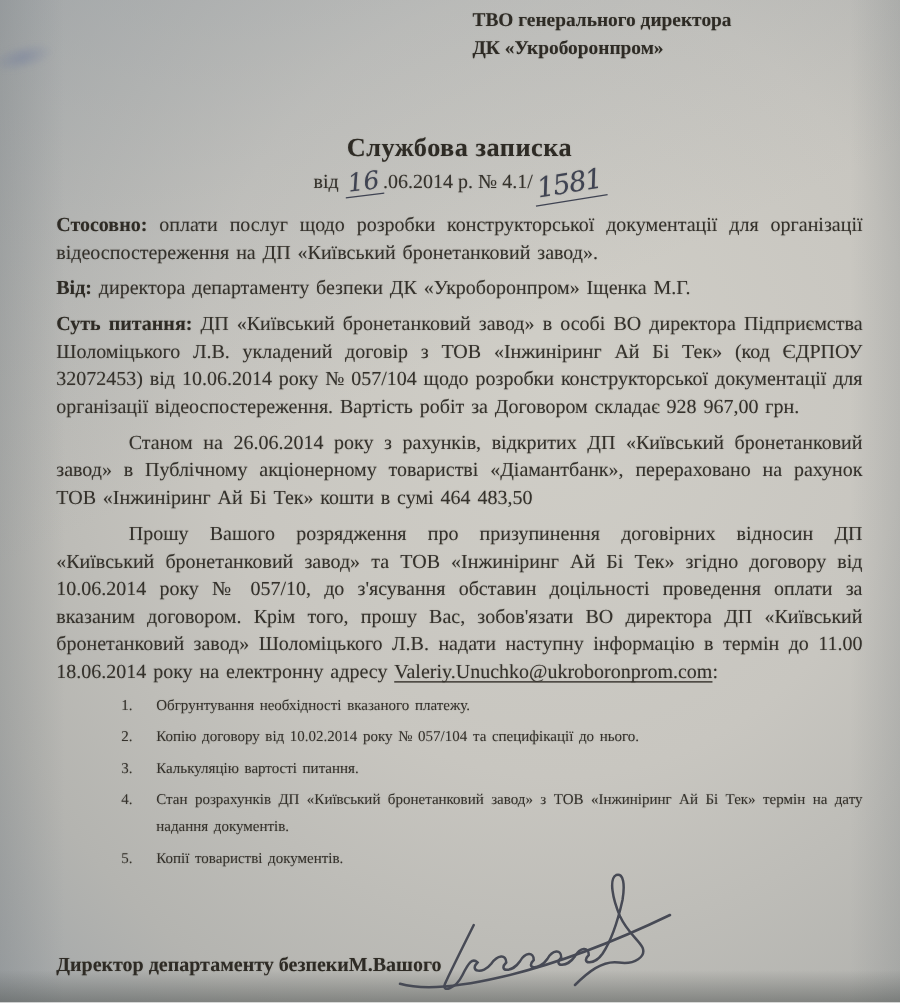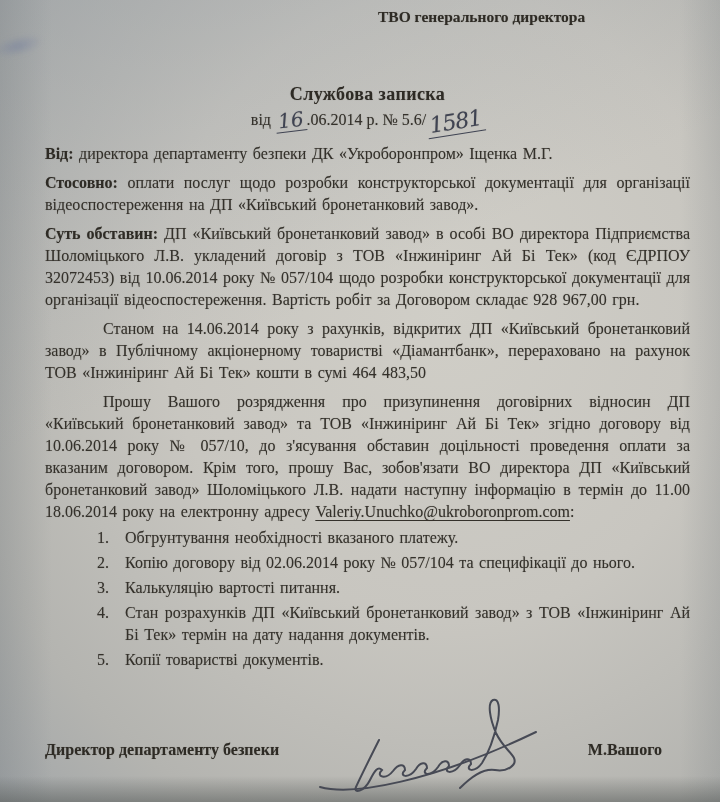--- a/index.html
+++ b/index.html
@@ -13,90 +13,91 @@
       linear-gradient(to top, rgba(86,90,88,0.55), rgba(86,90,88,0) 26px),
       linear-gradient(to right, rgba(118,124,128,0.30), rgba(118,124,128,0) 52px),
       linear-gradient(to left, rgba(118,124,128,0.22), rgba(118,124,128,0) 40px),
       linear-gradient(155deg, rgba(146,154,162,0.45) 0%, rgba(146,154,162,0.18) 22%, rgba(146,154,162,0) 40%),
       radial-gradient(ellipse at 62% 38%, #d0cec7 0%, #c8c6c0 45%, #b4b4b0 80%, #a2a6a8 100%);
   }
   .page{position:absolute;inset:0;padding:6px 30px 0 45px;box-sizing:border-box;}
   .txt{text-shadow:0 0 1px rgba(60,56,50,0.35);}
   .b{font-weight:bold;color:#2e2b25;}
   .recipient{margin-left:333px;font-weight:bold;font-size:15.5px;line-height:22px;color:#2e2b25;}
-  .title{ text-align:center;margin-top:56px;font-weight:bold;font-size:18px;letter-spacing:0.4px;color:#2e2b25;}
+  .title{ text-align:center;margin-top:56px;font-weight:bold;font-size:21px;letter-spacing:0.4px;color:#2e2b25;}
   .dateline{text-align:center;margin-top:2px;font-size:16px;height:30px;color:#34312b;}
   .hand{
     display:inline-block;
     font-family:"DejaVu Serif", serif;
     font-style:italic;
     color:#3f4352;
     border-bottom:1.6px solid #3f4352;
     line-height:1;
     padding:0 3px 1px 3px;
   }
   .hand-day{font-size:20px;transform:rotate(-7deg) translateY(2px);}
   .hand-num{font-size:22px;transform:rotate(-9deg) translateY(4px);letter-spacing:-1px;}
   .para{margin:6px 0 0 0;font-size:16px;line-height:22px;text-align:justify;word-spacing:1.5px;}
   .mt{margin-top:7px;}
   .indent{text-indent:58px;}
   .email{text-decoration:underline;text-underline-offset:3px;font-family:Liberation Serif, serif;}
-  ol.docs{margin:4px 0 0 50px;padding:0;list-style:none;counter-reset:item;font-size:16px;}
+  ol.docs{margin:4px 0 0 50px;padding:0;list-style:none;counter-reset:item;font-size:12px;}
   ol.docs li{counter-increment:item;position:relative;padding-left:30px;margin-bottom:3px;line-height:22px;text-align:justify;word-spacing:1.5px;}
   ol.docs li::before{content:counter(item) ".";position:absolute;left:2px;}
-  .footer{position:absolute;left:45px;right:58px;top:741px;display:flex;justify-content:space-between;align-items:flex-start;font-size:16px;}
+  .footer{position:absolute;left:45px;right:58px;top:764px;display:flex;align-items:flex-start;font-size:16px;}
   .signature{position:absolute;left:312px;top:686px;}
   .smudge{position:absolute;left:-8px;top:36px;width:52px;height:20px;
     background:radial-gradient(ellipse,rgba(88,104,152,0.32),transparent 70%);
     filter:blur(2px);transform:rotate(-14deg);}
 </style>
 </head>
 <body>
 
 <div class="photo txt">
   <div class="page">
 
     <div class="smudge"></div>
 
     <div class="recipient">
       <div>ТВО генерального директора</div>
+      <div>ДК «Укроборонпром»</div>
     </div>
 
     <div class="title">Службова записка</div>
 
     <div class="dateline">
       <span>від</span>
-      <span class="hand hand-day">16</span><span>.06.2014 р. № 5.6/</span><span class="hand hand-num">1581</span>
+      <span class="hand hand-day">16</span><span>.06.2014 р. № 4.1/</span><span class="hand hand-num">1581</span>
     </div>
+
+    <p class="para mt">
+      <span class="b">Стосовно:</span>
+      <span>оплати послуг щодо розробки конструкторської документації для організації відеоспостереження на ДП «Київський бронетанковий завод».</span>
+    </p>
 
     <p class="para">
       <span class="b">Від:</span>
       <span>директора департаменту безпеки ДК «Укроборонпром» Іщенка М.Г.</span>
     </p>
 
     <p class="para mt">
-      <span class="b">Стосовно:</span>
-      <span>оплати послуг щодо розробки конструкторської документації для організації відеоспостереження на ДП «Київський бронетанковий завод».</span>
-    </p>
-
-    <p class="para mt">
-      <span class="b">Суть обставин:</span>
+      <span class="b">Суть питання:</span>
       <span>ДП «Київський бронетанковий завод» в особі ВО директора Підприємства Шоломіцького Л.В. укладений договір з ТОВ «Інжиніринг Ай Бі Тек» (код ЄДРПОУ 32072453) від 10.06.2014 року № 057/104 щодо розробки конструкторської документації для організації відеоспостереження. Вартість робіт за Договором складає 928 967,00 грн.</span>
     </p>
 
-    <p class="para mt indent">Станом на 14.06.2014 року з рахунків, відкритих ДП «Київський бронетанковий завод» в Публічному акціонерному товаристві «Діамантбанк», перераховано на рахунок ТОВ «Інжиніринг Ай Бі Тек» кошти в сумі  464 483,50</p>
+    <p class="para mt indent">Станом на 26.06.2014 року з рахунків, відкритих ДП «Київський бронетанковий завод» в Публічному акціонерному товаристві «Діамантбанк», перераховано на рахунок ТОВ «Інжиніринг Ай Бі Тек» кошти в сумі  464 483,50</p>
 
     <p class="para mt indent">
       <span>Прошу Вашого розрядження про призупинення договірних відносин ДП «Київський бронетанковий завод» та ТОВ «Інжиніринг Ай Бі Тек» згідно договору від 10.06.2014 року № 057/10, до з'ясування обставин  доцільності проведення оплати за вказаним договором. Крім того, прошу Вас, зобов'язати ВО директора ДП «Київський бронетанковий завод» Шоломіцького Л.В. надати наступну інформацію в термін до 11.00 18.06.2014 року на електронну адресу</span>
       <span class="email">Valeriy.Unuchko@ukroboronprom.com</span><span>:</span>
     </p>
 
     <ol class="docs">
       <li>Обгрунтування необхідності вказаного платежу.</li>
-      <li>Копію договору від 02.06.2014 року № 057/104 та специфікації до нього.</li>
+      <li>Копію договору від 10.02.2014 року № 057/104 та специфікації до нього.</li>
       <li>Калькуляцію вартості питання.</li>
       <li>Стан розрахунків ДП «Київський бронетанковий завод» з ТОВ «Інжиніринг Ай Бі Тек» термін на дату надання документів.</li>
       <li>Копії товаристві документів.</li>
     </ol>
 
     <div class="footer">
       <span class="b">Директор департаменту безпеки</span>
       <span class="b">М.Вашого</span>
     </div>
 

